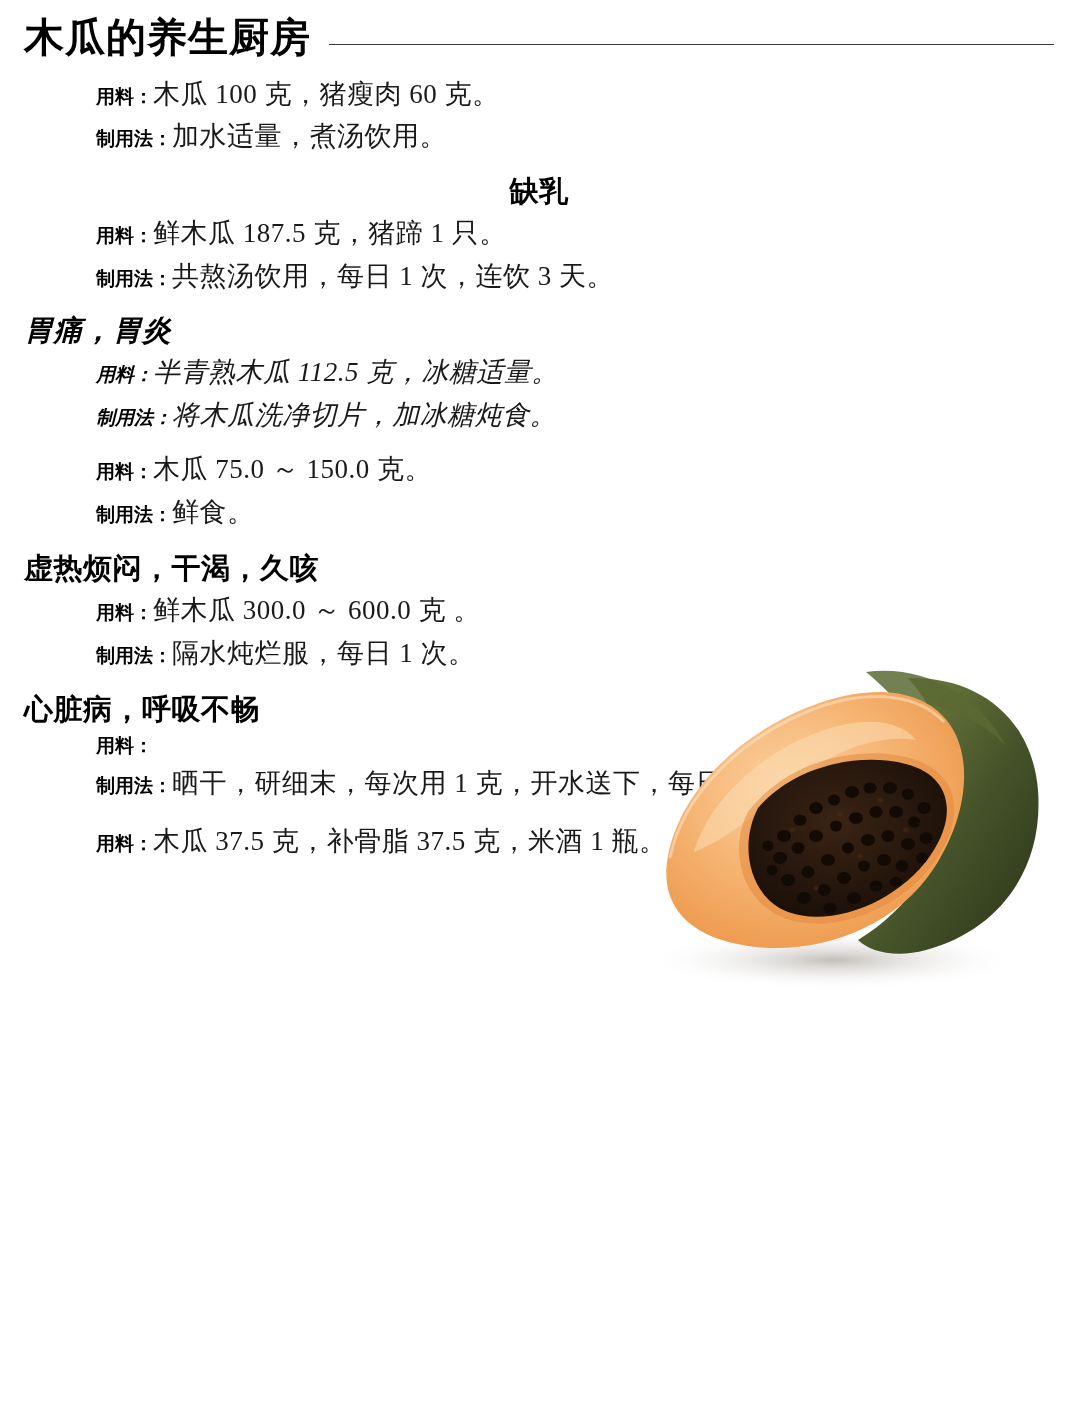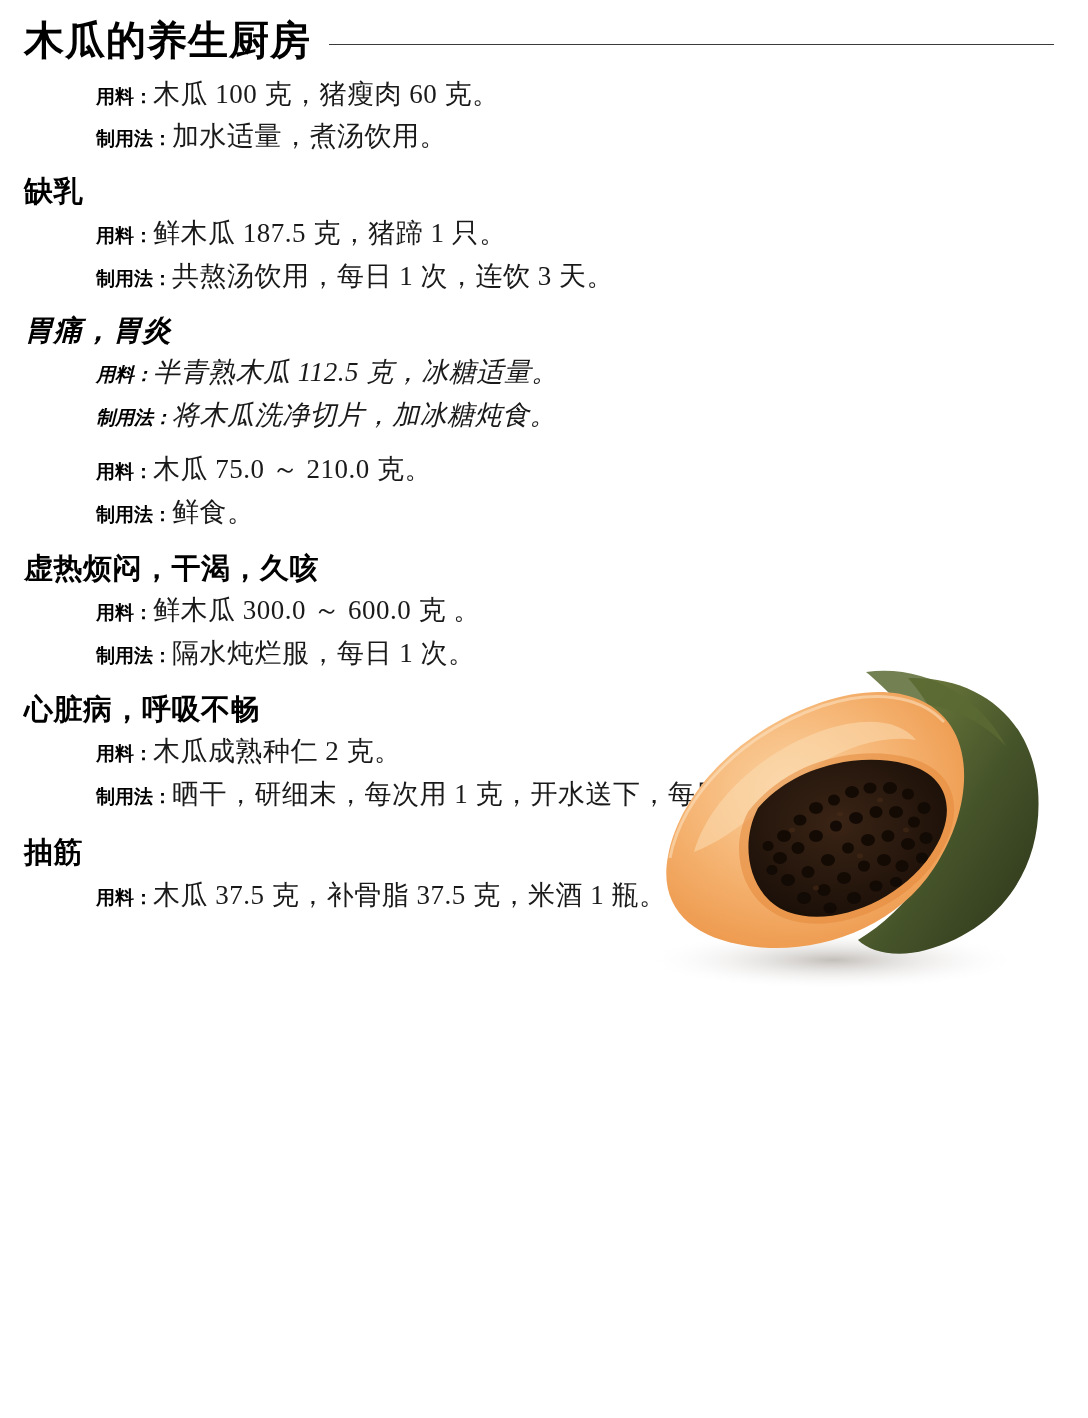--- a/index.html
+++ b/index.html
@@ -20,21 +20,21 @@
     padding: 16px 34px 0 24px;
   }
   
   .title-row {
     display: flex;
     align-items: center;
     gap: 18px;
     margin: 4px 0 14px 0;
   }
   .title-text {
-    font-family: Liberation Serif, serif;
+    font-family: Liberation Mono, monospace;
     font-weight: bold;
     font-size: 40px;
     line-height: 1.05;
     letter-spacing: 1px;
     white-space: nowrap;
     color: #000;
   }
   .title-rule {
     flex: 1 1 auto;
     height: 0;
@@ -68,21 +68,21 @@
   }
   .entry-value {
     font-family: "Liberation Serif", "DejaVu Serif", serif;
     font-size: 27px;
     line-height: 1.35;
     color: #1a1a1a;
     letter-spacing: 0.5px;
   }
   
   .section.s0 { margin-bottom: 18px; }
-  .section.s1 { margin-bottom: 18px; }
+  .section.s1 { margin-bottom: 18px; text-align: center; }
   .section.s2 { margin-bottom: 18px; font-style: italic; }
   .section.s3 { margin-bottom: 20px; }
   .section.s4 { margin-bottom: 20px; }
   .section.s5 { margin-bottom: 22px; }
   .section.s6 { margin-bottom: 0; }
 
   
   .papaya-figure {
     position: absolute;
     left: 608px;
@@ -134,21 +134,21 @@
     </div>
     <div class="entry">
       <span class="entry-label">制用法：</span>
       <span class="entry-value">将木瓜洗净切片，加冰糖炖食。</span>
     </div>
   </div>
 
   <div class="section s3">
     <div class="entry">
       <span class="entry-label">用料：</span>
-      <span class="entry-value">木瓜 75.0 ～ 210.0 克。</span>
+      <span class="entry-value">木瓜 75.0 ～ 150.0 克。</span>
     </div>
     <div class="entry">
       <span class="entry-label">制用法：</span>
       <span class="entry-value">鲜食。</span>
     </div>
   </div>
 
   <div class="section s4">
     <h2 class="section-heading">虚热烦闷，干渴，久咳</h2>
     <div class="entry">
@@ -158,30 +158,28 @@
     <div class="entry">
       <span class="entry-label">制用法：</span>
       <span class="entry-value">隔水炖烂服，每日 1 次。</span>
     </div>
   </div>
 
   <div class="section s5">
     <h2 class="section-heading">心脏病，呼吸不畅</h2>
     <div class="entry">
       <span class="entry-label">用料：</span>
-      <span class="entry-value">木瓜成熟种仁 2 克。</span>
     </div>
     <div class="entry">
       <span class="entry-label">制用法：</span>
       <span class="entry-value">晒干，研细末，每次用 1 克，开水送下，每日 2 次。</span>
     </div>
   </div>
 
   <div class="section s6">
-    <h2 class="section-heading">抽筋</h2>
     <div class="entry">
       <span class="entry-label">用料：</span>
       <span class="entry-value">木瓜 37.5 克，补骨脂 37.5 克，米酒 1 瓶。</span>
     </div>
   </div>
 
   <div class="papaya-figure">
     <svg viewBox="0 0 440 345" xmlns="http://www.w3.org/2000/svg" aria-hidden="true">
       <defs>
         <radialGradient id="fleshGrad" cx="42%" cy="38%" r="72%">

